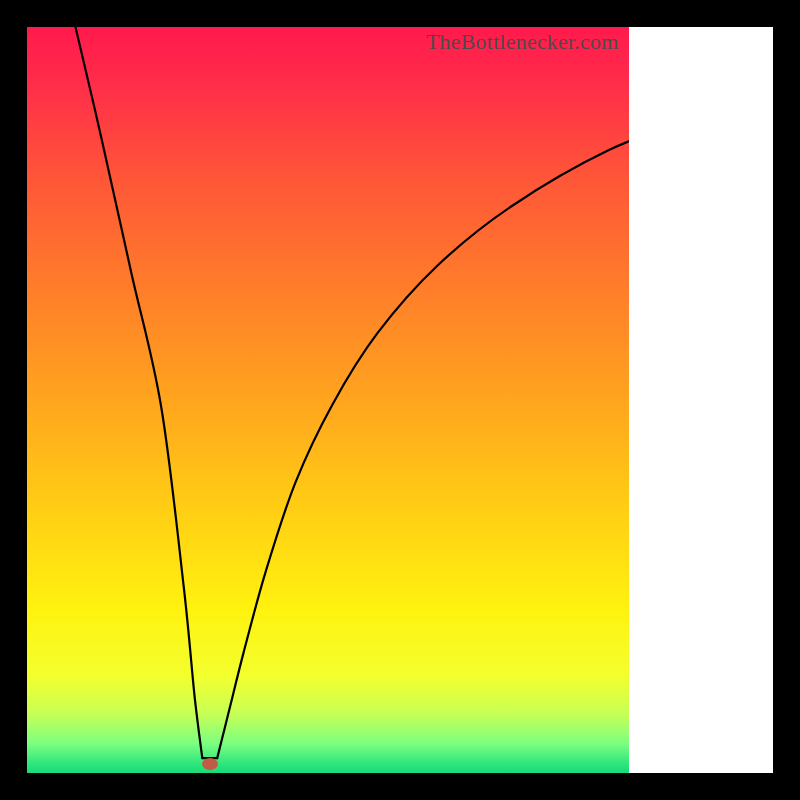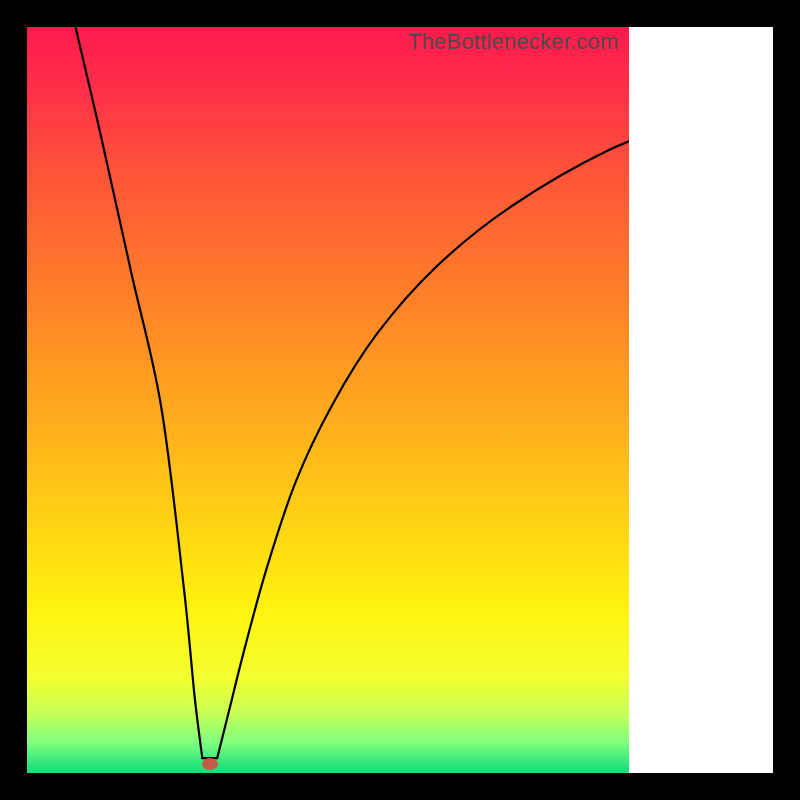--- a/index.html
+++ b/index.html
@@ -25,20 +25,21 @@
   .border.left   { left: 0; top: 0; width: 27px; height: 800px; }
   .border.right  { right: 0; top: 0; width: 27px; height: 800px; }
 
   .plot-area {
     position: absolute;
     left: 27px;
     top: 27px;
     width: 602px;
     height: 746px;
     overflow: hidden;
+    font-family: Liberation Serif, serif;
   }
 
   .watermark {
     position: absolute;
     top: 2px;
     right: 10px;
     font-size: 22px;
     font-weight: 500;
     color: #4a4a4a;
     letter-spacing: 0.2px;

